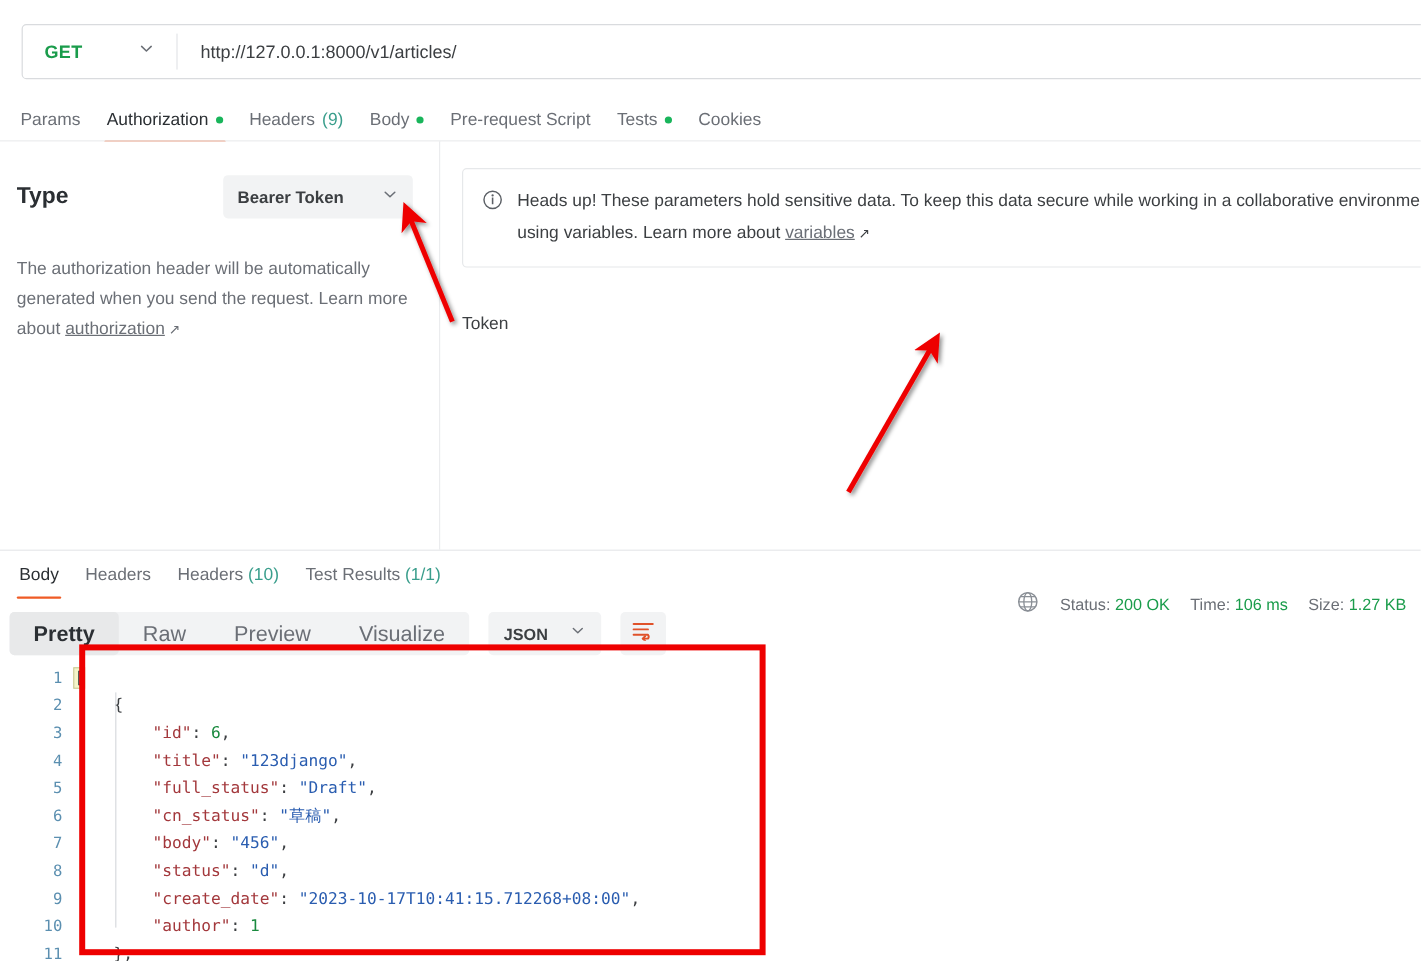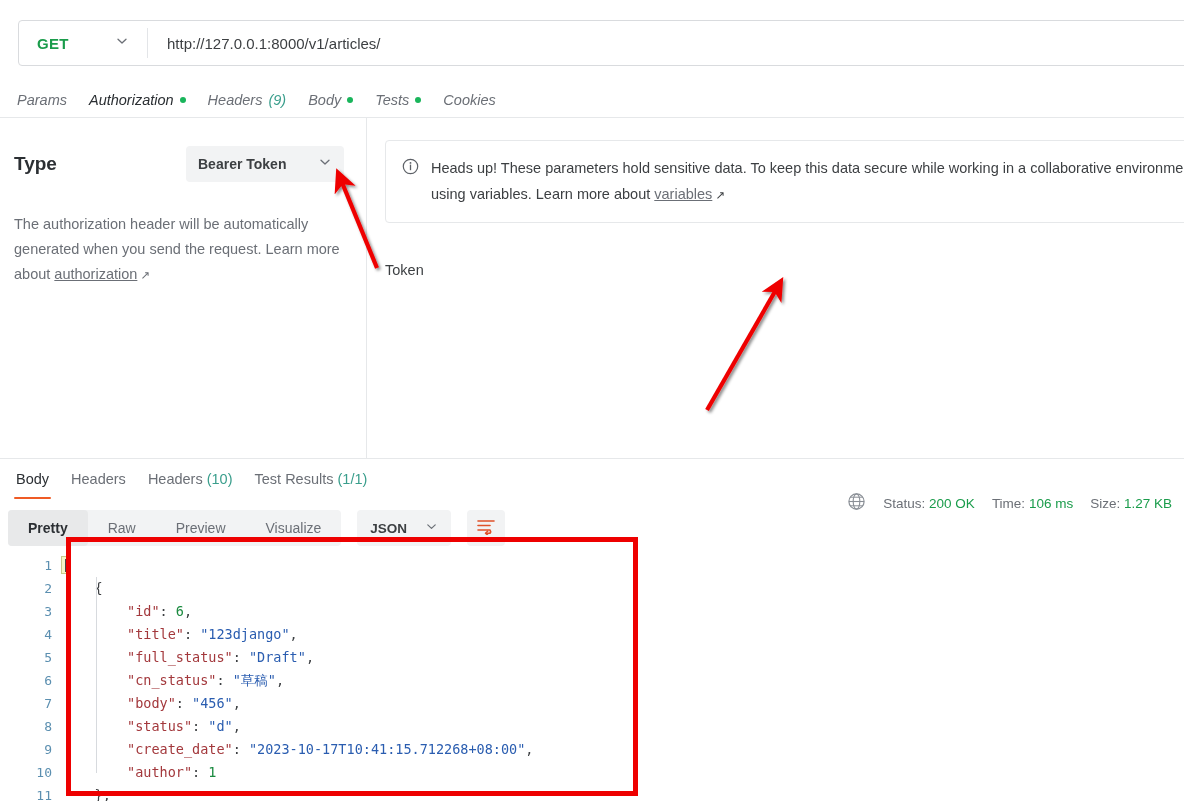--- a/index.html
+++ b/index.html
@@ -19,21 +19,21 @@
                 padding-left:18px; position:relative; }
   .method-label { color:#1a9c4b; font-size:15px; font-weight:700; letter-spacing:.3px; }
   .method-caret { position:absolute; right:18px; top:50%; transform:translateY(-50%); }
   .vdiv { width:1px; height:30px; background:#e3e5e8; }
   .url-input { flex:1; padding-left:19px; font-size:15px; color:#3c3f42;
                font-family:"Liberation Sans", sans-serif; border:none; outline:none;
                background:transparent; }
 
   
   .req-tabs { position:absolute; left:0; top:82px; width:1184px; height:36px;
-              display:flex; align-items:center;font-style:italic; }
+              display:flex; align-items:center; }
   .req-tab { position:relative; height:36px; display:flex; align-items:center;
              gap:6px; padding:0 11px; font-size:14.5px; color:#6b6f76; cursor:pointer; }
   .req-tab:first-child { margin-left:6px; }
   .req-tab.active { color:#2b2f33; font-weight:400; }
   .req-tab.active::after { content:""; position:absolute; left:9px; right:9px;
                            bottom:-1px; height:2.5px; background:#ef5b25; border-radius:2px; }
   .dot { width:6px; height:6px; border-radius:50%; background:#19b55b; display:inline-block; }
   .cnt-teal { color:#3a9e8c; }
   .tabs-underline { position:absolute; left:0; top:117px; width:1184px;
                     height:1px; background:#e6e8ea; }
@@ -84,21 +84,21 @@
                             bottom:-3px; height:2.5px; background:#ef5b25; border-radius:2px; }
 
   .resp-meta { position:absolute; right:12px; top:492px; display:flex;
                align-items:center; gap:17px; font-size:13.5px; color:#6b6f76; }
   .meta-val { color:#1a9c4b; }
 
   
   .view-bar { position:absolute; left:8px; top:510px; display:flex; align-items:center; gap:6px; }
   .seg { height:36px; background:#f2f3f4; border-radius:4px; display:flex; align-items:center; }
   .seg-btn { height:36px; padding:0 20px; display:flex; align-items:center;
-             font-size:14px; color:#6b6f76; cursor:pointer; border-radius:4px;text-align:right; }
+             font-size:18px; color:#6b6f76; cursor:pointer; border-radius:4px;text-align:right; }
   .seg-btn.active { background:#e8e9ea; color:#2b2f33; font-weight:700; }
   .fmt-sel { height:36px; background:#f2f3f4; border-radius:4px; display:flex;
              align-items:center; gap:18px; padding:0 13px; cursor:pointer; margin-left:10px; }
   .fmt-sel .t { font-size:13.5px; color:#3c3f42; font-weight:700; }
   .wrap-btn { width:38px; height:36px; background:#f2f3f4; border-radius:4px;
               display:flex; align-items:center; justify-content:center;
               cursor:pointer; margin-left:10px; }
 
   
   .code-wrap { position:absolute; left:0; top:552px; width:1184px; height:249px;
@@ -144,20 +144,23 @@
       <span>Authorization</span>
       <span class="dot"></span>
     </div>
     <div class="req-tab">
       <span>Headers</span>
       <span class="cnt-teal">(9)</span>
     </div>
     <div class="req-tab">
       <span>Body</span>
       <span class="dot"></span>
+    </div>
+    <div class="req-tab">
+      <span>Pre-request Script</span>
     </div>
     <div class="req-tab">
       <span>Tests</span>
       <span class="dot"></span>
     </div>
     <div class="req-tab">
       <span>Cookies</span>
     </div>
   </div>
   <div class="tabs-underline"></div>

